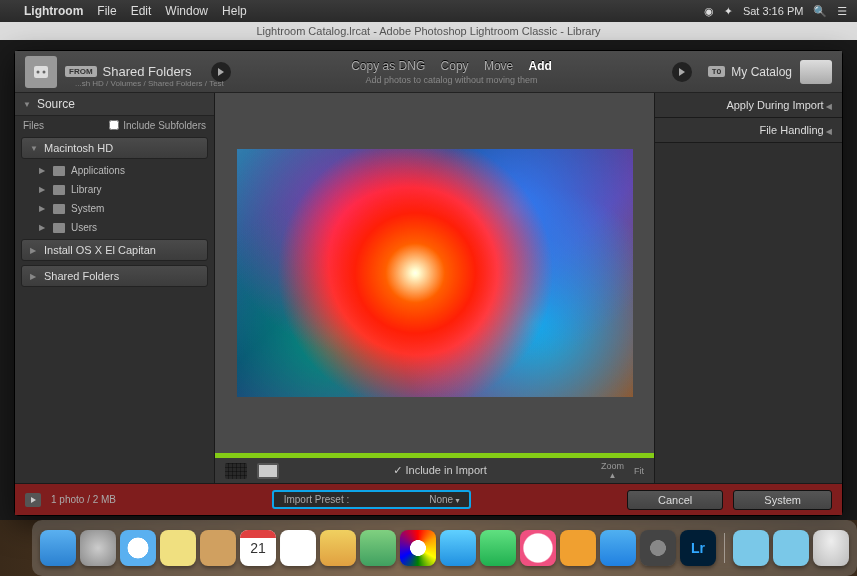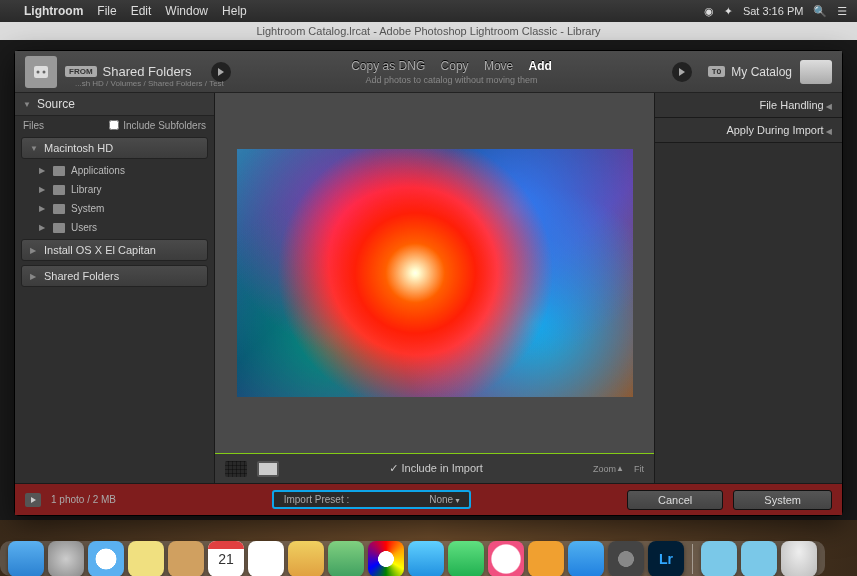--- a/index.html
+++ b/index.html
@@ -47,44 +47,44 @@
 .files-row input[type=checkbox] { margin-right: 4px; width: 10px; height: 10px; accent-color: #666; }
 .tree-item { background: linear-gradient(#4a4a4a,#3c3c3c); border: 1px solid #222; border-radius: 3px; margin: 2px 6px; padding: 4px 8px; display: flex; align-items: center; gap: 6px; font-size: 11px; color: #ddd; }
 .tree-item.child { background: none; border: none; padding: 2px 8px 2px 18px; font-size: 10px; color: #bbb; }
 .tree-item .disclose { font-size: 8px; color: #888; width: 8px; }
 .folder-icon { width: 12px; height: 10px; background: #888; border-radius: 1px; display: inline-block; }
 
 
 .center { flex: 1; background: #4a4a4a; display: flex; flex-direction: column; }
 .preview-area { flex: 1; display: flex; align-items: center; justify-content: center; padding: 16px; }
 .preview-img { width: 396px; height: 248px; background: radial-gradient(circle at 45% 50%, #fff8e0 0%, #ff6a2a 12%, #ff3a2a 24%, transparent 55%), radial-gradient(circle at 30% 30%, #8a4a9a 0%, transparent 40%), radial-gradient(circle at 70% 25%, #4a7ac8 0%, transparent 45%), radial-gradient(circle at 75% 70%, #3aa6c8 0%, transparent 40%), radial-gradient(circle at 25% 75%, #2a8a7a 0%, transparent 40%), linear-gradient(135deg, #4a7a9a, #2a4a6a, #6a4a8a, #8a5a3a); filter: contrast(1.2) saturate(1.3); }
-.center-bar { height: 30px; background: #383838; border-top: 1px solid #84cc16; display: flex; align-items: center; padding: 0 10px; gap: 10px; font-size: 11px; color: #ccc; }
+.center-bar { height: 30px; background: #383838; border-top: 5px solid #84cc16; display: flex; align-items: center; padding: 0 10px; gap: 10px; font-size: 11px; color: #ccc; }
 .view-btn { width: 22px; height: 16px; background: #555; border-radius: 2px; }
 .view-btn.grid { background: repeating-linear-gradient(0deg,#666 0 3px,#444 3px 4px), repeating-linear-gradient(90deg,#666 0 3px,#444 3px 4px); background-blend-mode: multiply; }
 .view-btn.single { background: #ccc; border: 2px solid #555; }
 .center-bar .include { flex: 1; text-align: center; }
 .center-bar .include::before { content: "✓ "; }
-.zoom-group { display: flex; flex-direction: row; align-items: center; gap: 0; font-size: 9px; color: #999; }
+.zoom-group { display: flex; flex-direction: column; align-items: center; gap: 0; font-size: 9px; color: #999; }
 
 
 .right-p { width: 188px; background: #2f2f2f; border-left: 1px solid #1a1a1a; font-size: 11px; color: #ccc; }
 .right-p .sec { padding: 6px 10px; text-align: right; border-bottom: 1px solid #1a1a1a; color: #ddd; font-size: 11px; background:#333; }
 .right-p .sec::after { content: " ◀"; font-size: 8px; color: #888; }
 
 
 .ftr { height: 32px; background: #7f1d1d; border-top: 1px solid #1a1a1a; display: flex; align-items: center; padding: 0 10px; gap: 10px; font-size: 10px; color: #aaa; }
 .ftr .play { width: 16px; height: 14px; background: #555; border-radius: 2px; display: flex; align-items: center; justify-content: center; }
 .ftr .play::after { content: ""; border-left: 5px solid #ccc; border-top: 3px solid transparent; border-bottom: 3px solid transparent; }
 .ftr .preset { flex: 1; display: flex; justify-content: center; }
 .ftr .preset-box { background: #2a2a2a; border: 2px solid #0ea5e9; border-radius: 3px; padding: 2px 10px; display: flex; gap: 80px; font-size: 10px; align-items:center; }
 .ftr .preset-box .val::after { content: " ▾"; font-size: 8px; }
 .ftr .btn { background: linear-gradient(#555,#444); border: 1px solid #111; border-radius: 3px; padding: 3px 30px; color: #ddd; font-size: 11px; }
 
 
-.dock-area { position: absolute; left: 0; right: 0; bottom: 0; height: 35px; display: flex; justify-content: flex-start; pointer-events: none; }
+.dock-area { position: absolute; left: 0; right: 0; bottom: 0; height: 56px; display: flex; justify-content: flex-end; pointer-events: none; }
 .dock { background: rgba(200,200,200,.25); border-radius: 10px; padding: 4px 8px; display: flex; gap: 4px; align-items: center; pointer-events: auto; backdrop-filter: blur(6px); }
 .dock .app { width: 36px; height: 36px; border-radius: 8px; box-shadow: 0 2px 4px rgba(0,0,0,.4); }
 .dock .sep { width: 1px; height: 30px; background: rgba(255,255,255,.4); margin: 0 4px; }
 .finder { background: linear-gradient(#5ab0f0,#2a80d0); }
 .launchpad { background: radial-gradient(circle,#ccc,#888); border-radius:50%; }
 .safari { background: radial-gradient(circle,#fff 40%,#5ab0f0 42%); border-radius:50%; }
 .notes1 { background: #f0e080; }
 .notes2 { background: #d0a060; }
 .cal { background: #fff; position:relative; }
 .cal::before { content:"21"; position:absolute; inset:0; display:flex; align-items:center; justify-content:center; font-size:14px; color:#333; }
@@ -216,22 +216,22 @@
         <div class="include"><span>Include in Import</span></div>
         <div class="zoom-group">
           <span>Zoom</span>
           <span style="font-size:8px;">▲</span>
         </div>
         <span style="font-size:9px;color:#999;">Fit</span>
       </div>
     </div>
 
     <div class="right-p">
+      <div class="sec"><span>Apply During Import</span></div>
       <div class="sec"><span>File Handling</span></div>
-      <div class="sec"><span>Apply During Import</span></div>
     </div>
   </div>
 
   <div class="ftr">
     <div class="play"></div>
     <span>1 photo / 2 MB</span>
     <div class="preset">
       <div class="preset-box">
         <span>Import Preset :</span>
         <span class="val">None</span>

